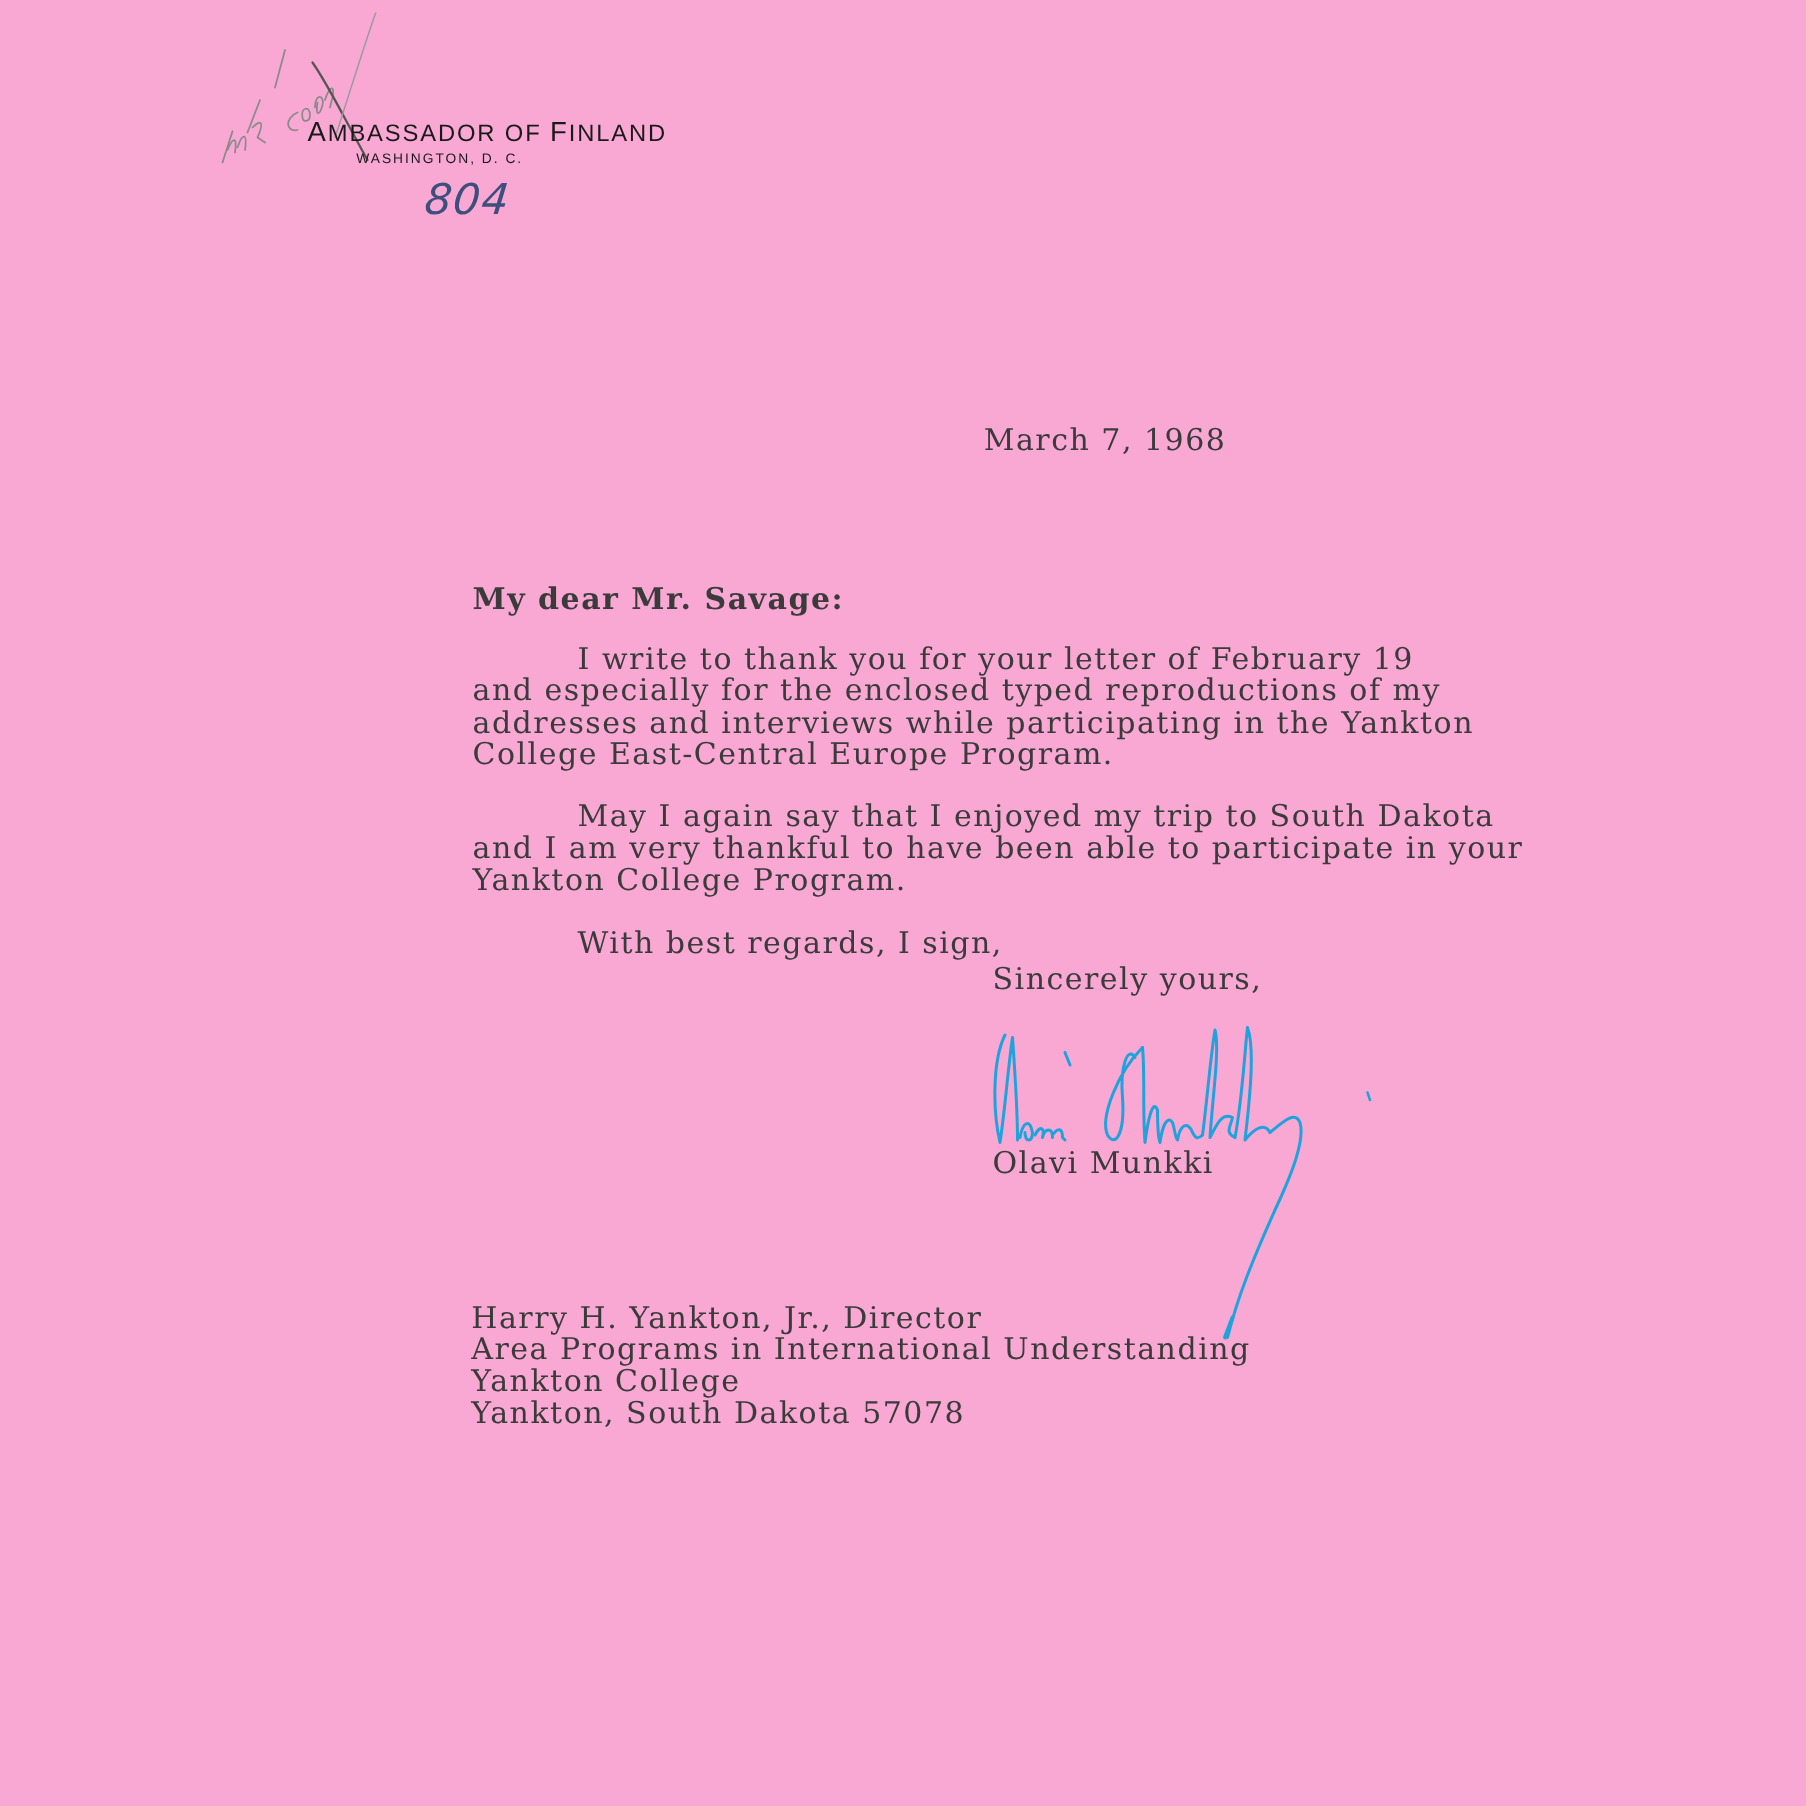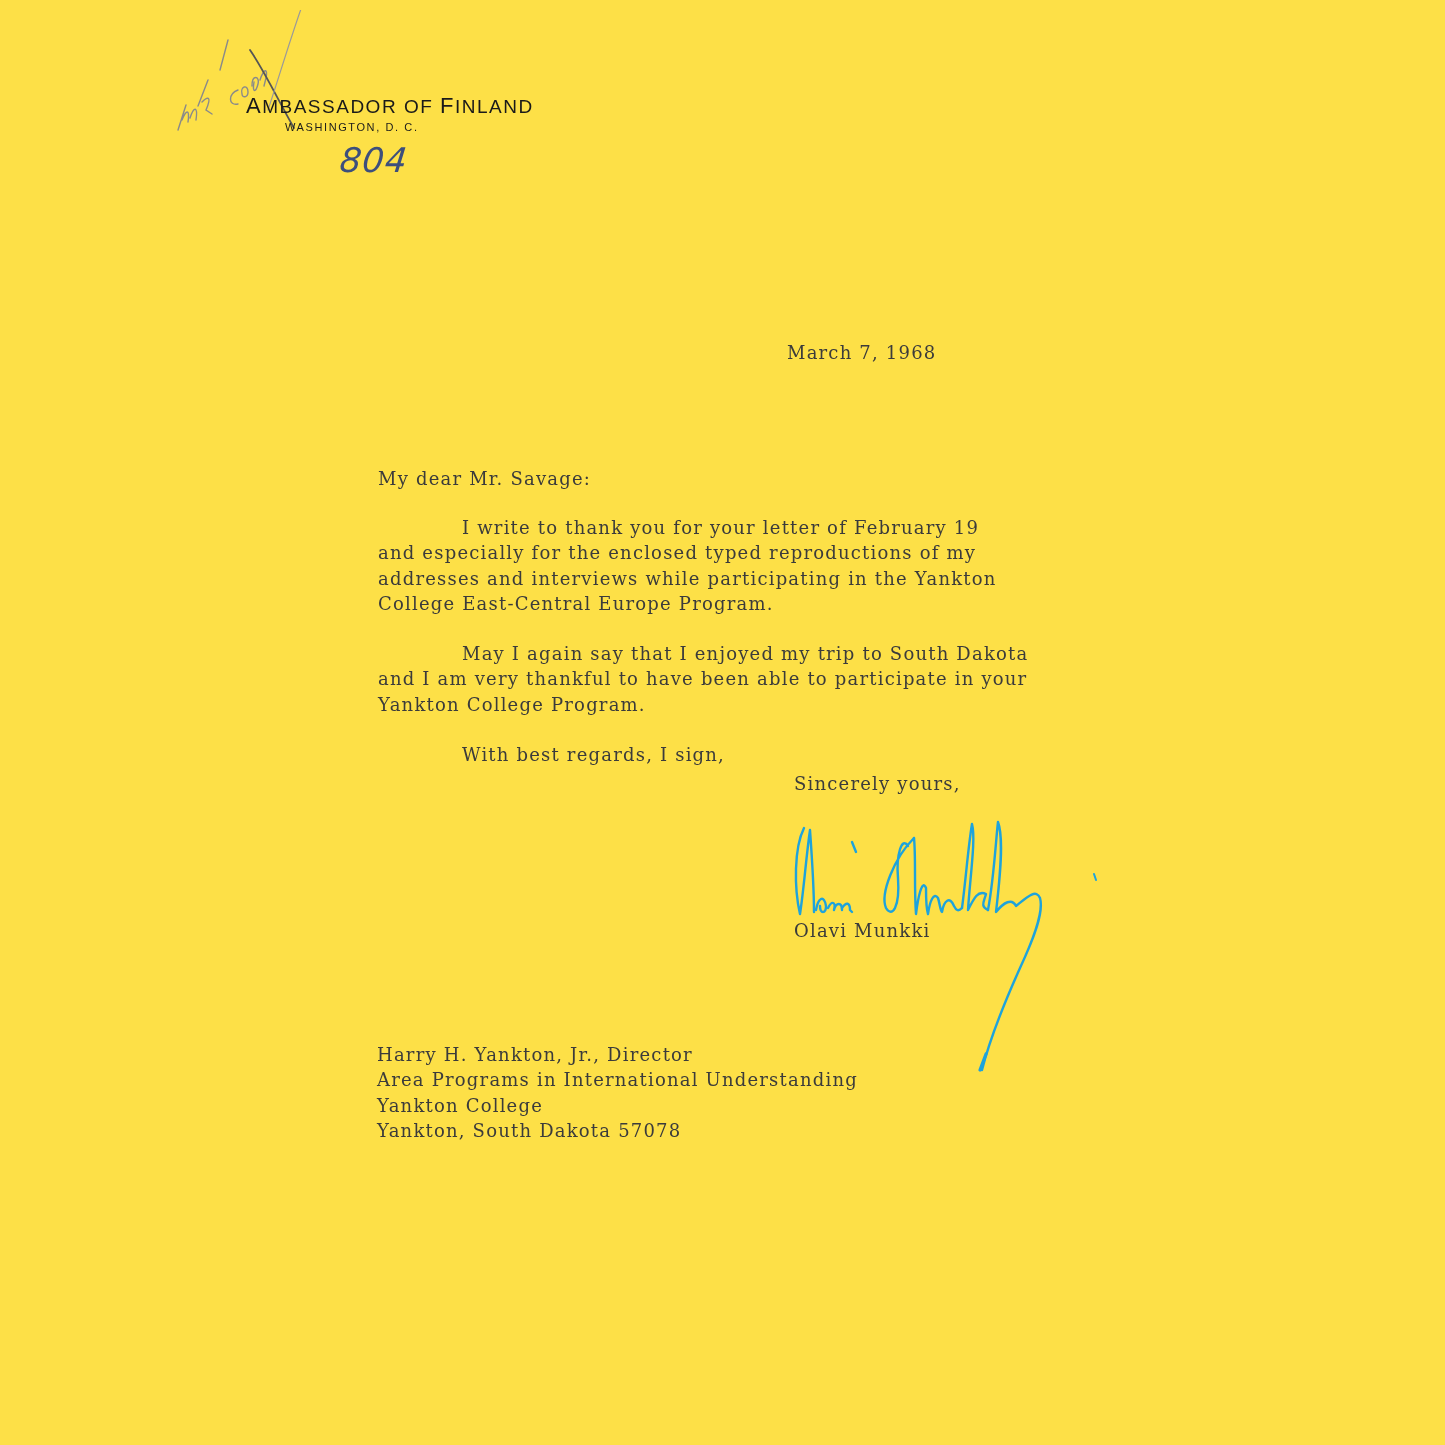--- a/index.html
+++ b/index.html
@@ -4,21 +4,21 @@
   <style>
     html, body {
       margin: 0;
       padding: 0;
       background: #ffffff;
     }
     .page {
       position: relative;
       width: 1445px;
       height: 1445px;
-      background: #fde047;
+      background: #f9a8d4;
       overflow: hidden;
       color: #3a3a3a;
       font-family: "DejaVu Serif", "Liberation Serif", serif;
     }
     
     .letterhead-title {
       position: absolute;
       left: 246px;
       top: 93px;
       font-family: "Liberation Sans", "DejaVu Sans", sans-serif;
@@ -54,28 +54,28 @@
       position: absolute;
       left: 168px;
       top: 10px;
       width: 140px;
       height: 130px;
     }
     
     .typed {
       position: absolute;
       font-family: "DejaVu Serif", "Liberation Serif", serif;
-      font-size: 18px;
+      font-size: 24px;
       letter-spacing: 1.2px;
       color: #3b3b3b;
       white-space: nowrap;
       line-height: 25.3px;
     }
     .date { left: 787px; top: 340px; }
-    .salutation { left: 378px; top: 466px; }
+    .salutation { left: 378px; top: 466px; font-weight: bold; }
     .para1 { left: 378px; top: 515px; }
     .para2 { left: 378px; top: 641px; }
     .para3 { left: 378px; top: 742px; }
     .indent { padding-left: 84px; }
     .closing { left: 794px; top: 771px; }
     .signer { left: 794px; top: 918px; }
     .address { left: 377px; top: 1042px; }
     .line { display: block; }
     .signature {
       position: absolute;

